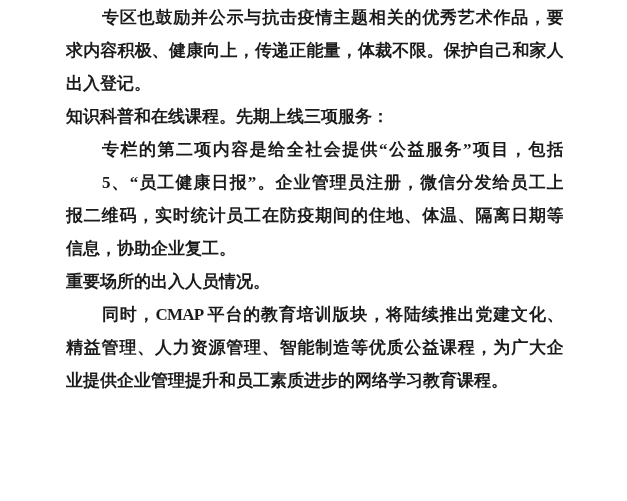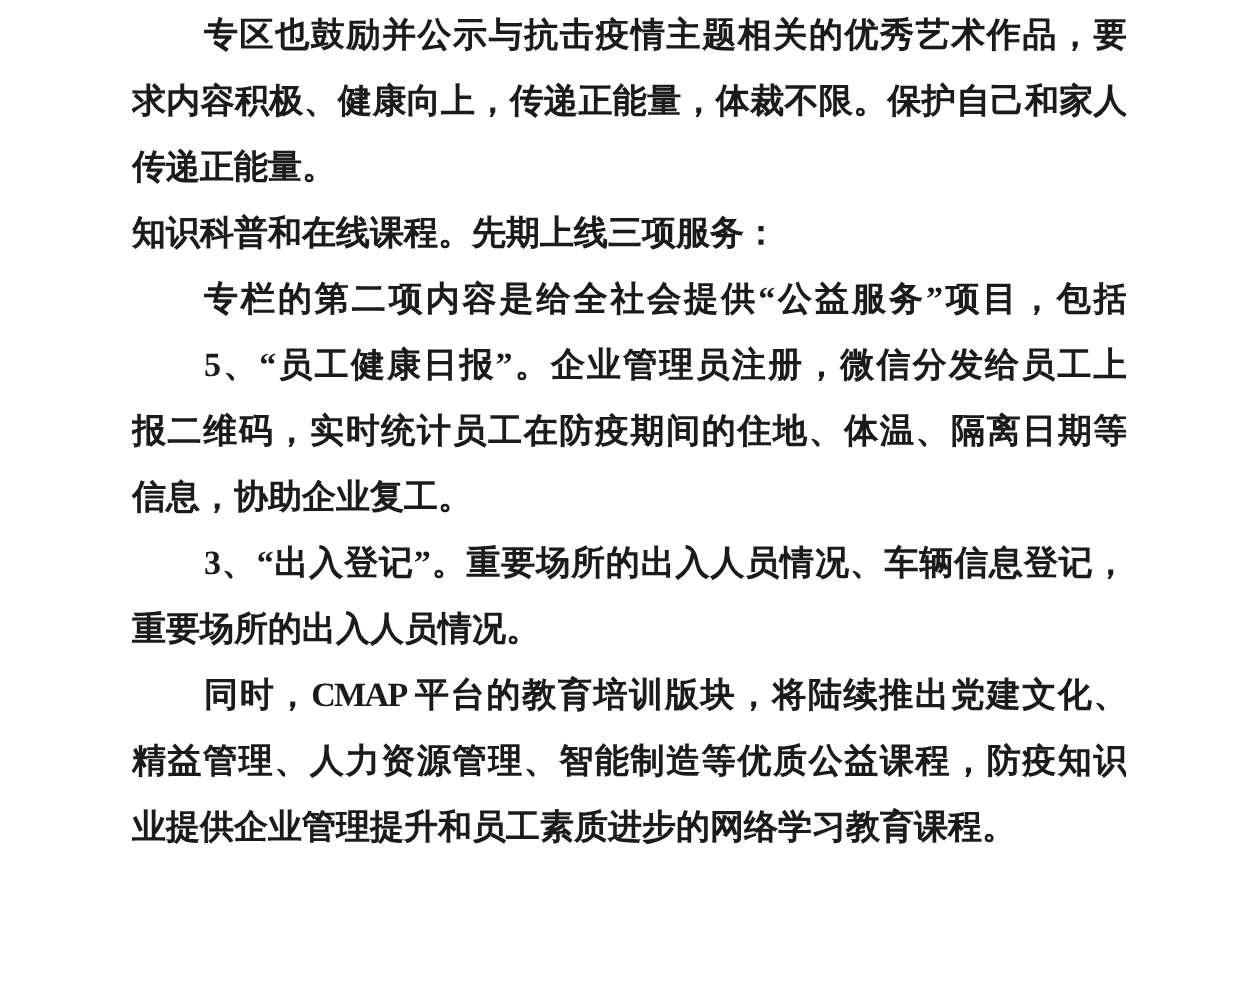--- a/index.html
+++ b/index.html
@@ -43,41 +43,40 @@
   }
 </style>
 </head>
 <body>
 
 <div class="page">
 
   <div class="paragraph">
     <div class="line indent">专区也鼓励并公示与抗击疫情主题相关的优秀艺术作品，要</div>
     <div class="line">求内容积极、健康向上，传递正能量，体裁不限。保护自己和家人</div>
-    <div class="line end">传递正能量。</div>
+    <div class="line end">出入登记。</div>
   </div>
 
   <div class="paragraph">
     <div class="line end">知识科普和在线课程。先期上线三项服务：</div>
     <div class="line indent">专栏的第二项内容是给全社会提供“公益服务”项目，包括</div>
   </div>
 
   <div class="paragraph">
   </div>
 
   <div class="paragraph">
     <div class="line indent">5、“员工健康日报”。企业管理员注册，微信分发给员工上</div>
     <div class="line">报二维码，实时统计员工在防疫期间的住地、体温、隔离日期等</div>
     <div class="line end">信息，协助企业复工。</div>
   </div>
 
   <div class="paragraph">
-    <div class="line indent">3、“出入登记”。重要场所的出入人员情况、车辆信息登记，</div>
     <div class="line end">重要场所的出入人员情况。</div>
   </div>
 
   <div class="paragraph">
     <div class="line indent">同时，CMAP 平台的教育培训版块，将陆续推出党建文化、</div>
-    <div class="line">精益管理、人力资源管理、智能制造等优质公益课程，防疫知识</div>
+    <div class="line">精益管理、人力资源管理、智能制造等优质公益课程，为广大企</div>
     <div class="line end">业提供企业管理提升和员工素质进步的网络学习教育课程。</div>
   </div>
 
 </div>
 
 </body></html>

